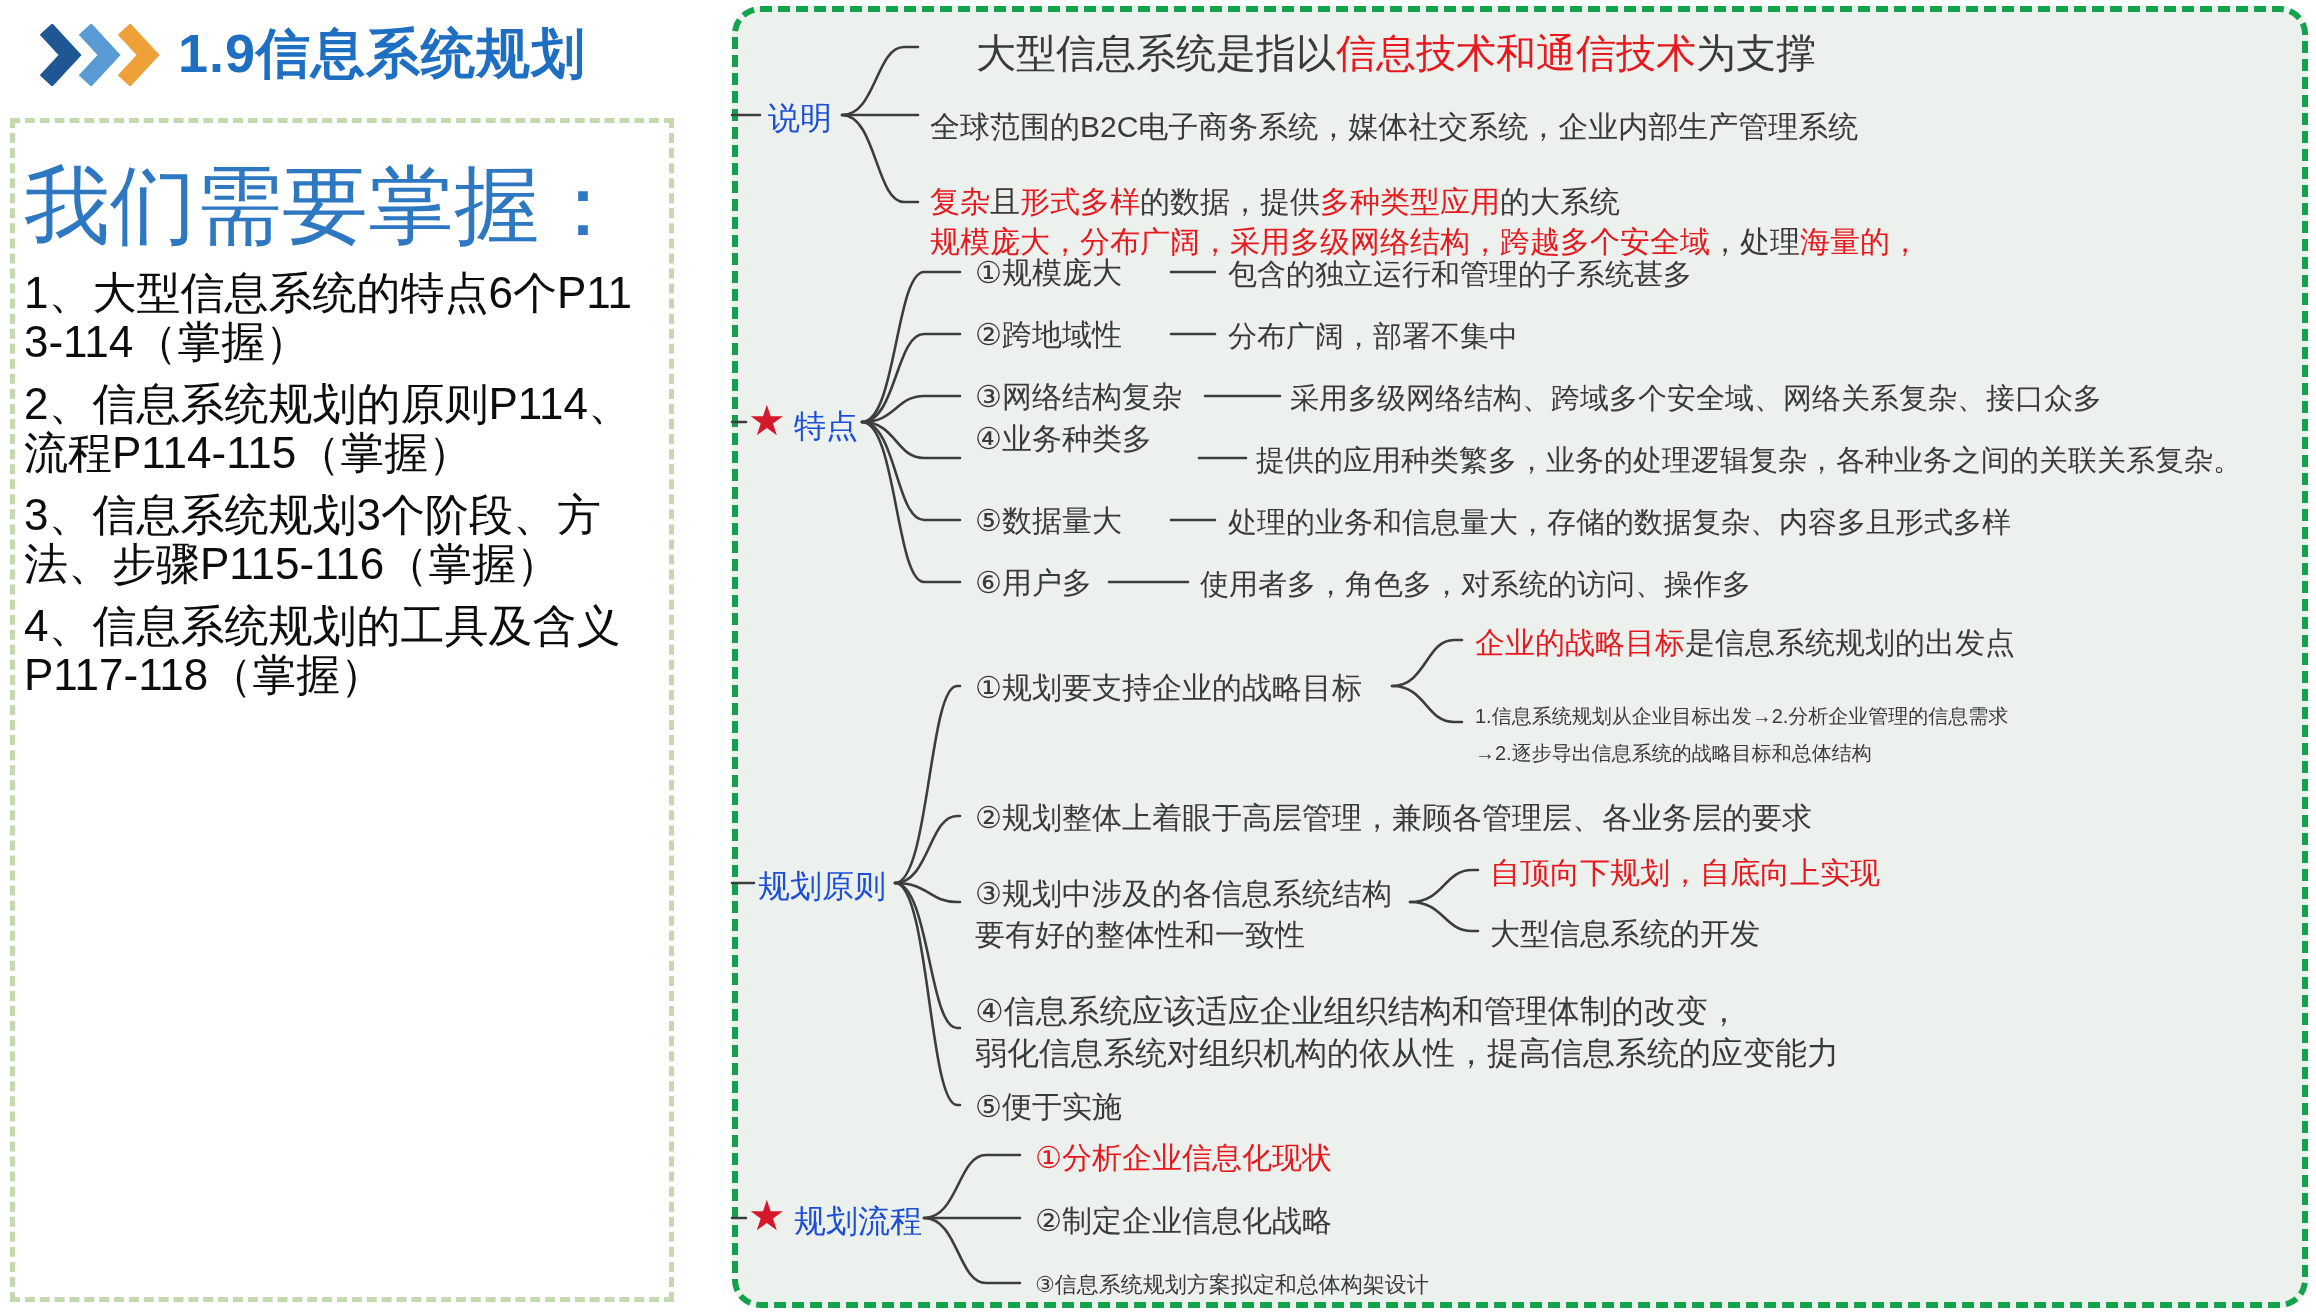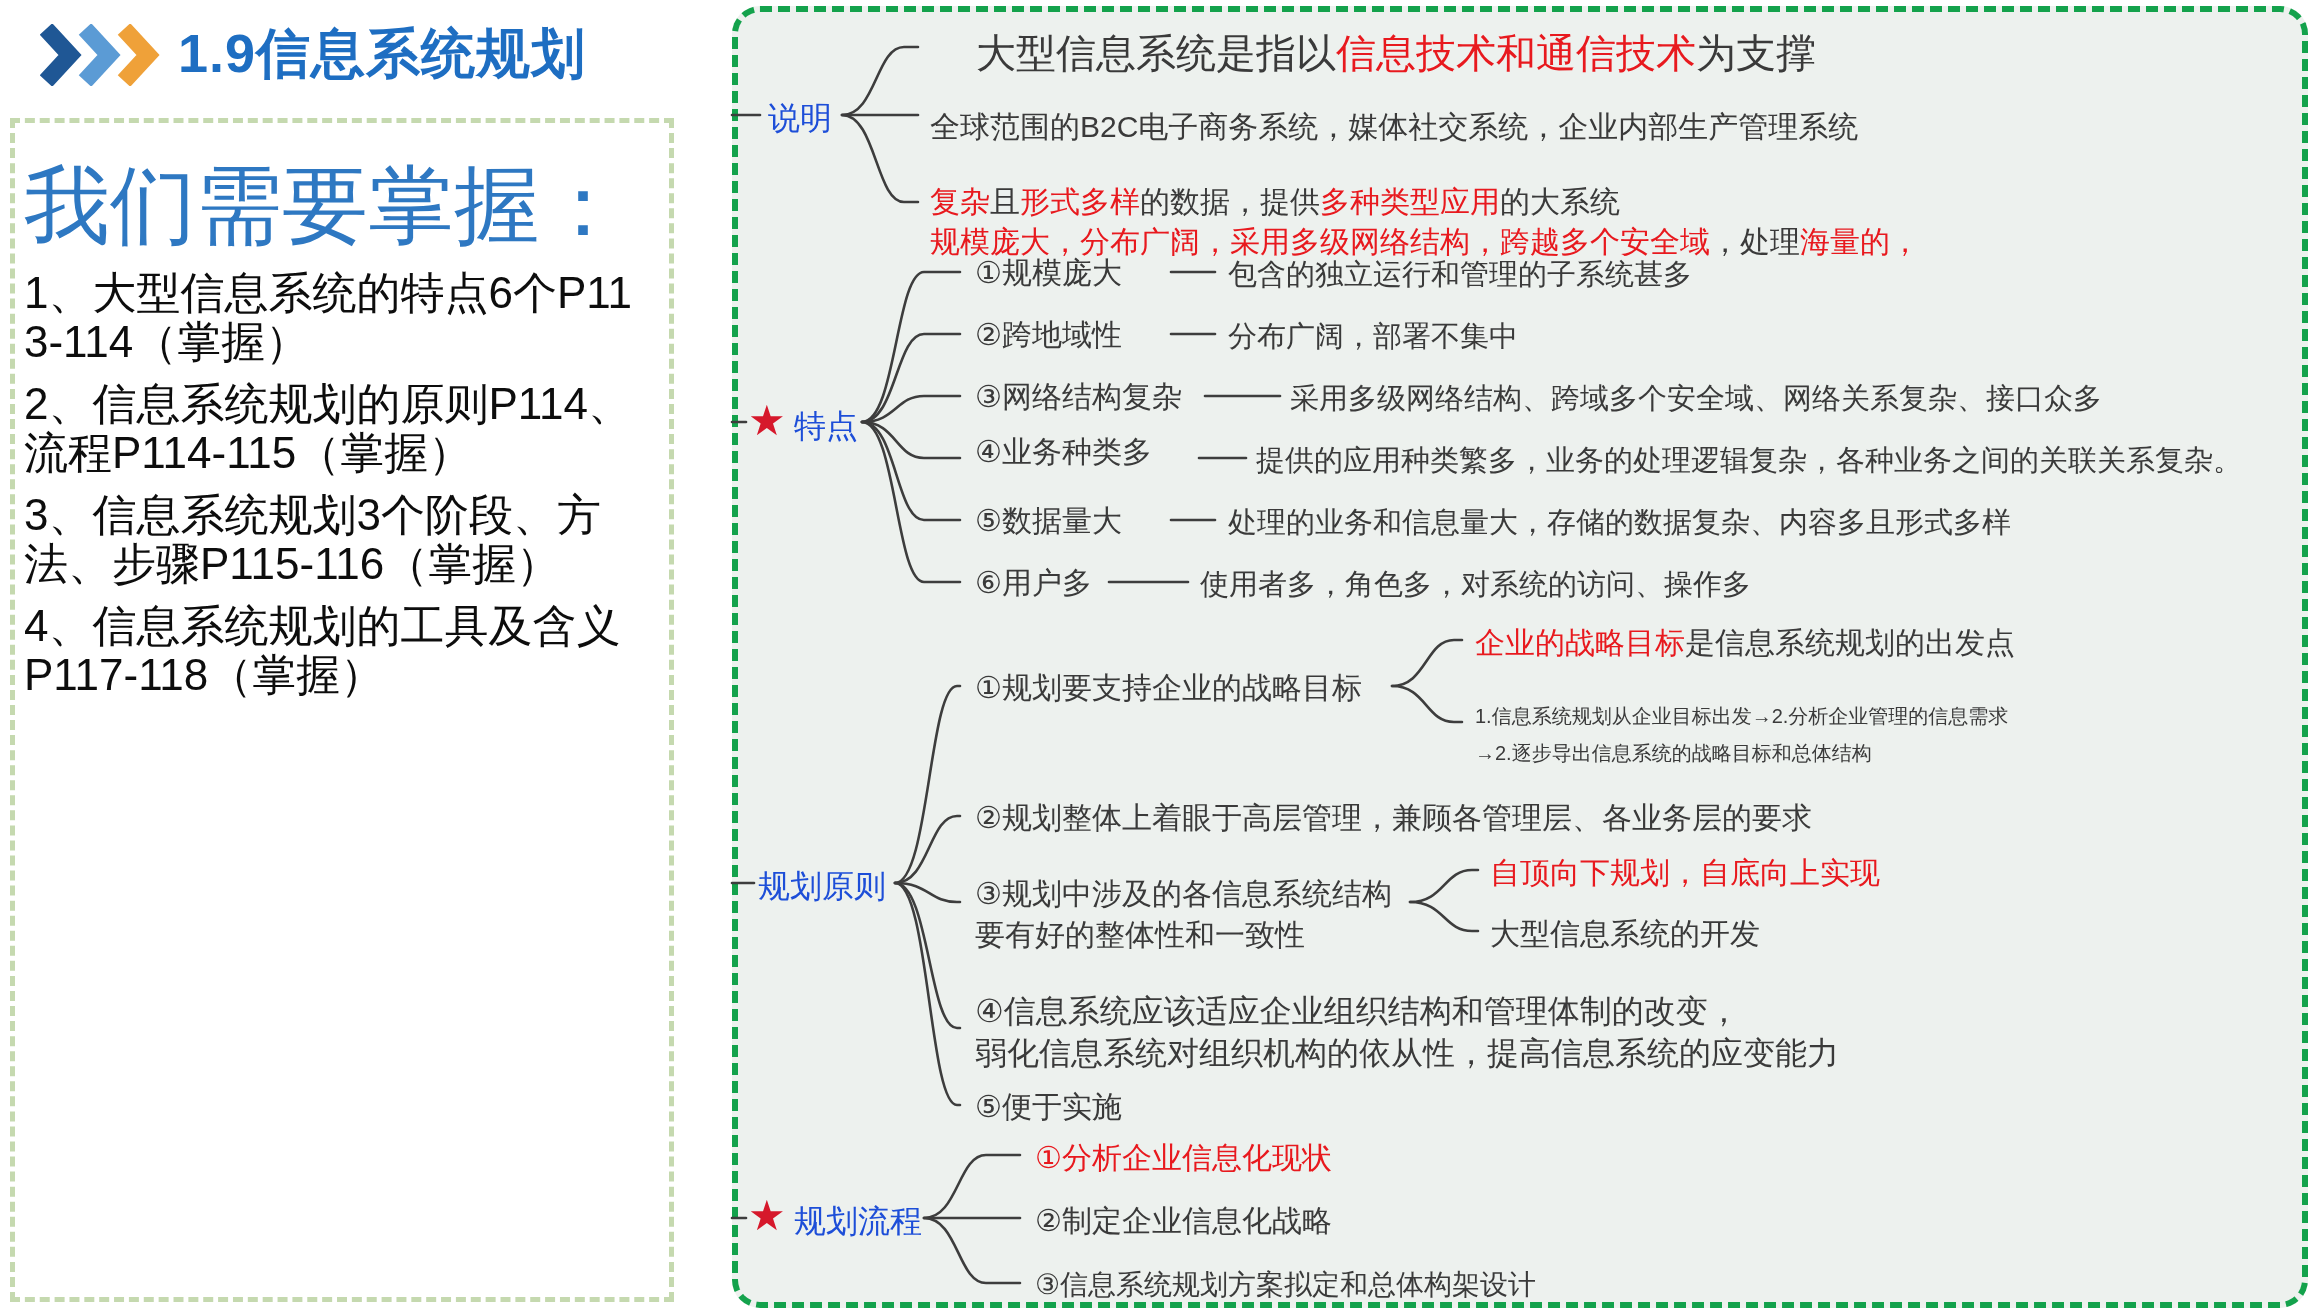--- a/index.html
+++ b/index.html
@@ -139,30 +139,30 @@
       <div class="mm-node" style="left: 975px; top: 1088px; font-size: 30px; line-height: 38px;">
         <div><span>⑤便于实施</span></div>
       </div>
       <div class="mm-node branch-label" style="left: 794px; top: 1201px; font-size: 32px; line-height: 40px;">规划流程</div>
       <div class="mm-node" style="left: 1035px; top: 1139px; font-size: 30px; line-height: 38px;">
         <div><span class="red">①分析企业信息化现状</span></div>
       </div>
       <div class="mm-node" style="left: 1035px; top: 1202px; font-size: 30px; line-height: 38px;">
         <div><span>②制定企业信息化战略</span></div>
       </div>
-      <div class="mm-node" style="left: 1035px; top: 1266px; font-size: 28px; line-height: 38px;">
+      <div class="mm-node" style="left: 1035px; top: 1266px; font-size: 22px; line-height: 38px;">
         <div><span>③信息系统规划方案拟定和总体构架设计</span></div>
       </div>
       <div class="mm-node red" style="left: 975px; top: 254px; font-size: 30px; line-height: 38px;">①规模庞大</div>
       <div class="mm-node" style="left: 1228px; top: 256px; font-size: 29px; line-height: 36px;">包含的独立运行和管理的子系统甚多</div>
       <div class="mm-node red" style="left: 975px; top: 316px; font-size: 30px; line-height: 38px;">②跨地域性</div>
       <div class="mm-node" style="left: 1228px; top: 318px; font-size: 29px; line-height: 36px;">分布广阔，部署不集中</div>
       <div class="mm-node red" style="left: 975px; top: 378px; font-size: 30px; line-height: 38px;">③网络结构复杂</div>
       <div class="mm-node" style="left: 1290px; top: 380px; font-size: 29px; line-height: 36px; text-align: center;">采用多级网络结构、跨域多个安全域、网络关系复杂、接口众多</div>
-      <div class="mm-node red" style="left: 975px; top: 433px; font-size: 30px; line-height: 38px;">④业务种类多</div>
+      <div class="mm-node red" style="left: 975px; top: 420px; font-size: 30px; line-height: 38px;">④业务种类多</div>
       <div class="mm-node" style="left: 1256px; top: 442px; font-size: 29px; line-height: 36px;">提供的应用种类繁多，业务的处理逻辑复杂，各种业务之间的关联关系复杂。</div>
       <div class="mm-node red" style="left: 975px; top: 502px; font-size: 30px; line-height: 38px;">⑤数据量大</div>
       <div class="mm-node" style="left: 1228px; top: 504px; font-size: 29px; line-height: 36px;">处理的业务和信息量大，存储的数据复杂、内容多且形式多样</div>
       <div class="mm-node red" style="left: 975px; top: 564px; font-size: 30px; line-height: 38px;">⑥用户多</div>
       <div class="mm-node" style="left: 1200px; top: 566px; font-size: 29px; line-height: 36px;">使用者多，角色多，对系统的访问、操作多</div>
       <div class="star" style="left: 748px; top: 400px;">★</div>
       <div class="star" style="left: 748px; top: 1195px;">★</div>
     </div>
 </div>
 

